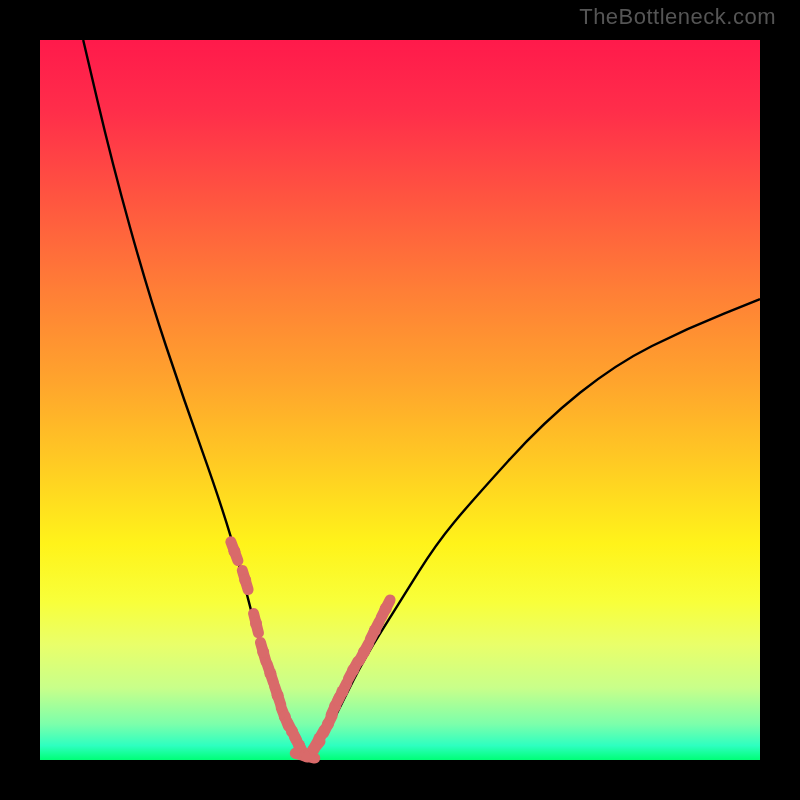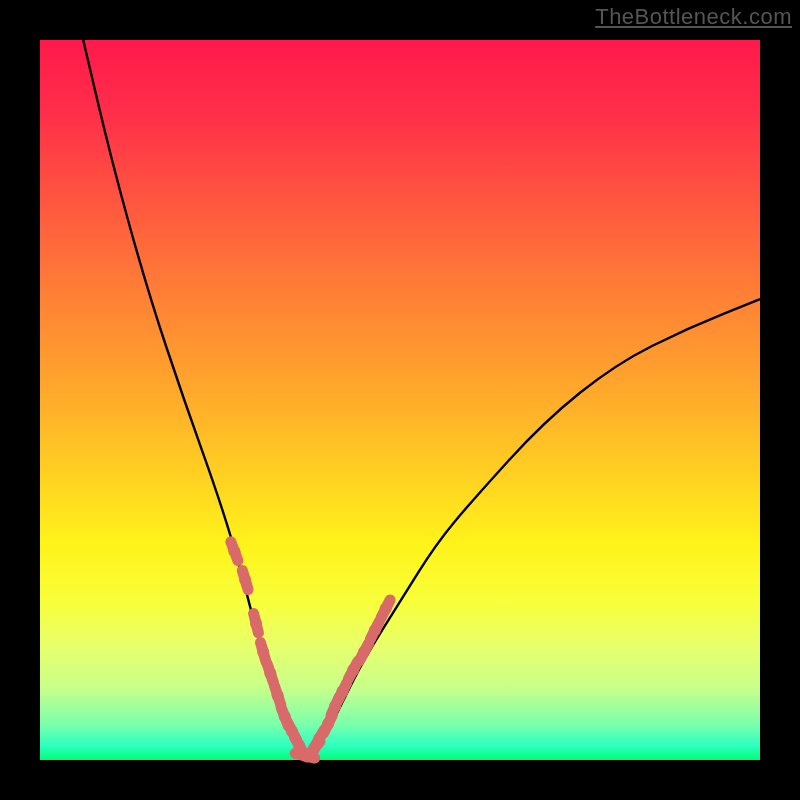--- a/index.html
+++ b/index.html
@@ -35,27 +35,26 @@
       #e9ff6a 84%,
       #c8ff8a 90%,
       #7cffab 95%,
       #2effc0 98%,
       #00ff77 100%
     );
   }
   .watermark {
     position: absolute;
     top: 4px;
-    right: 8px;
+    right: 24px;
     color: #555;
     font-size: 22px;
     font-weight: 500;
     letter-spacing: 0.5px;
     user-select: none;
-    text-decoration: underline;
   }
   svg.curve {
     position: absolute;
     left: 0;
     top: 0;
     width: 720px;
     height: 720px;
     overflow: visible;
   }
 </style>

